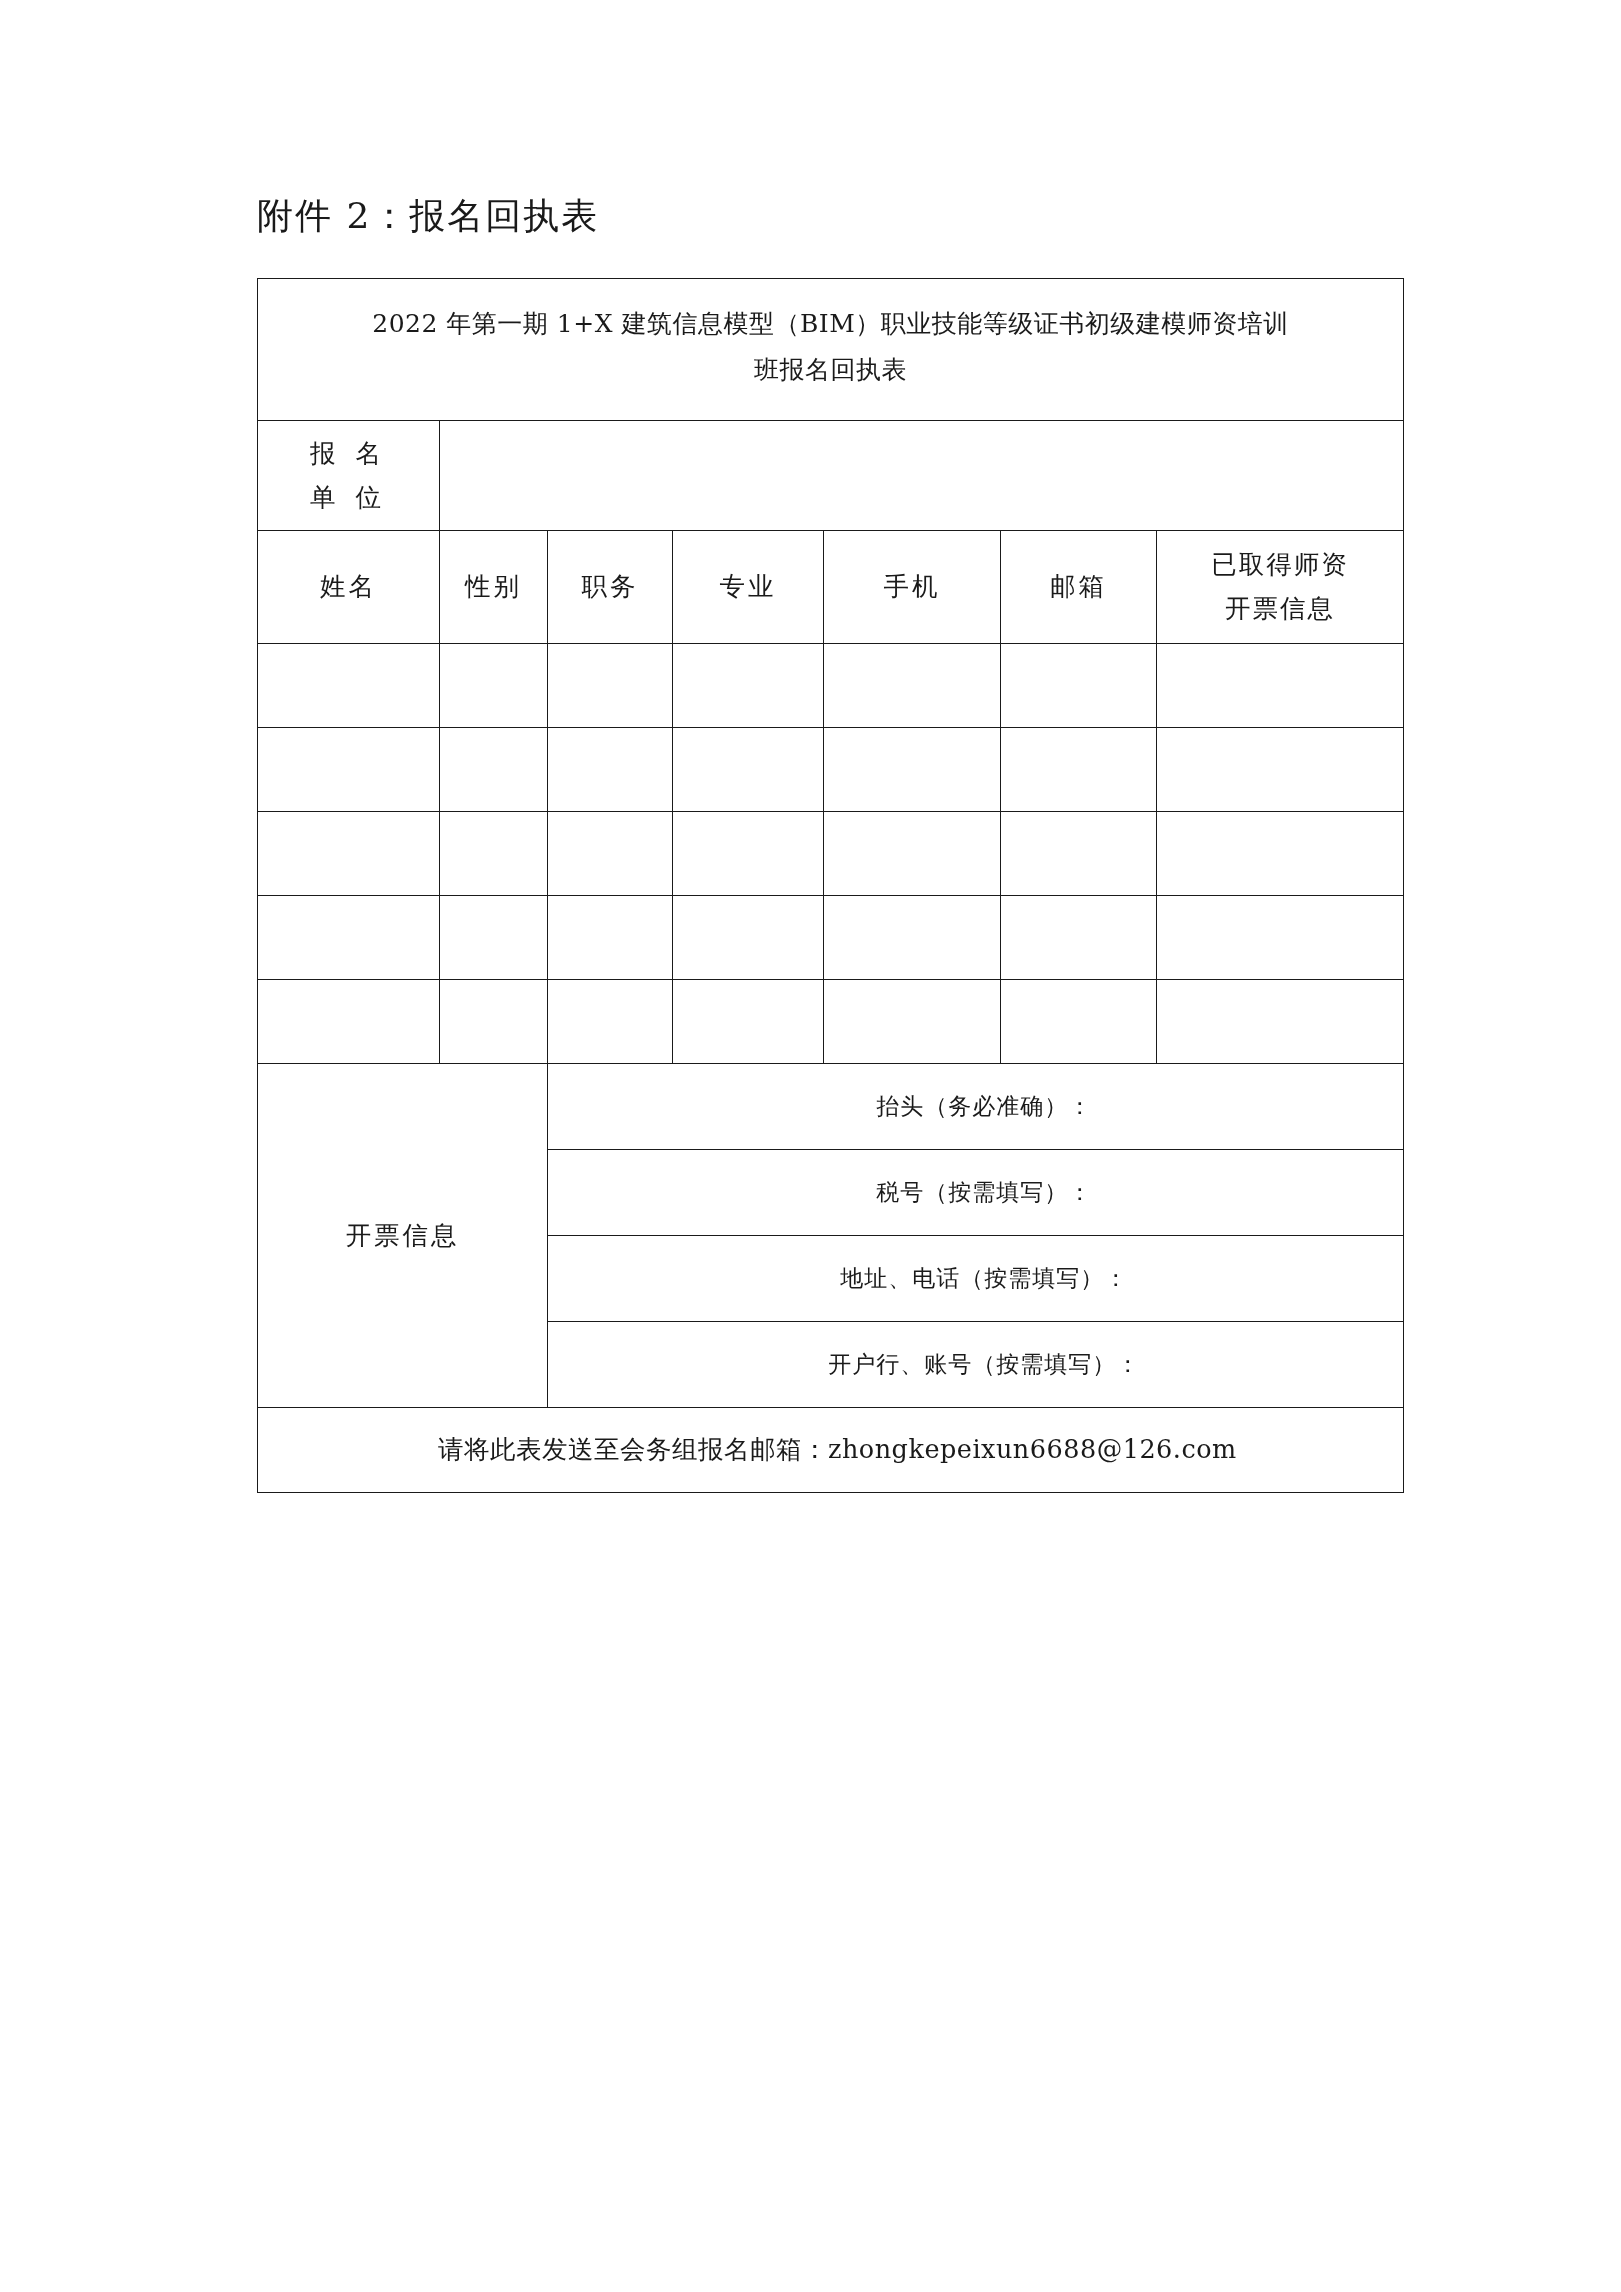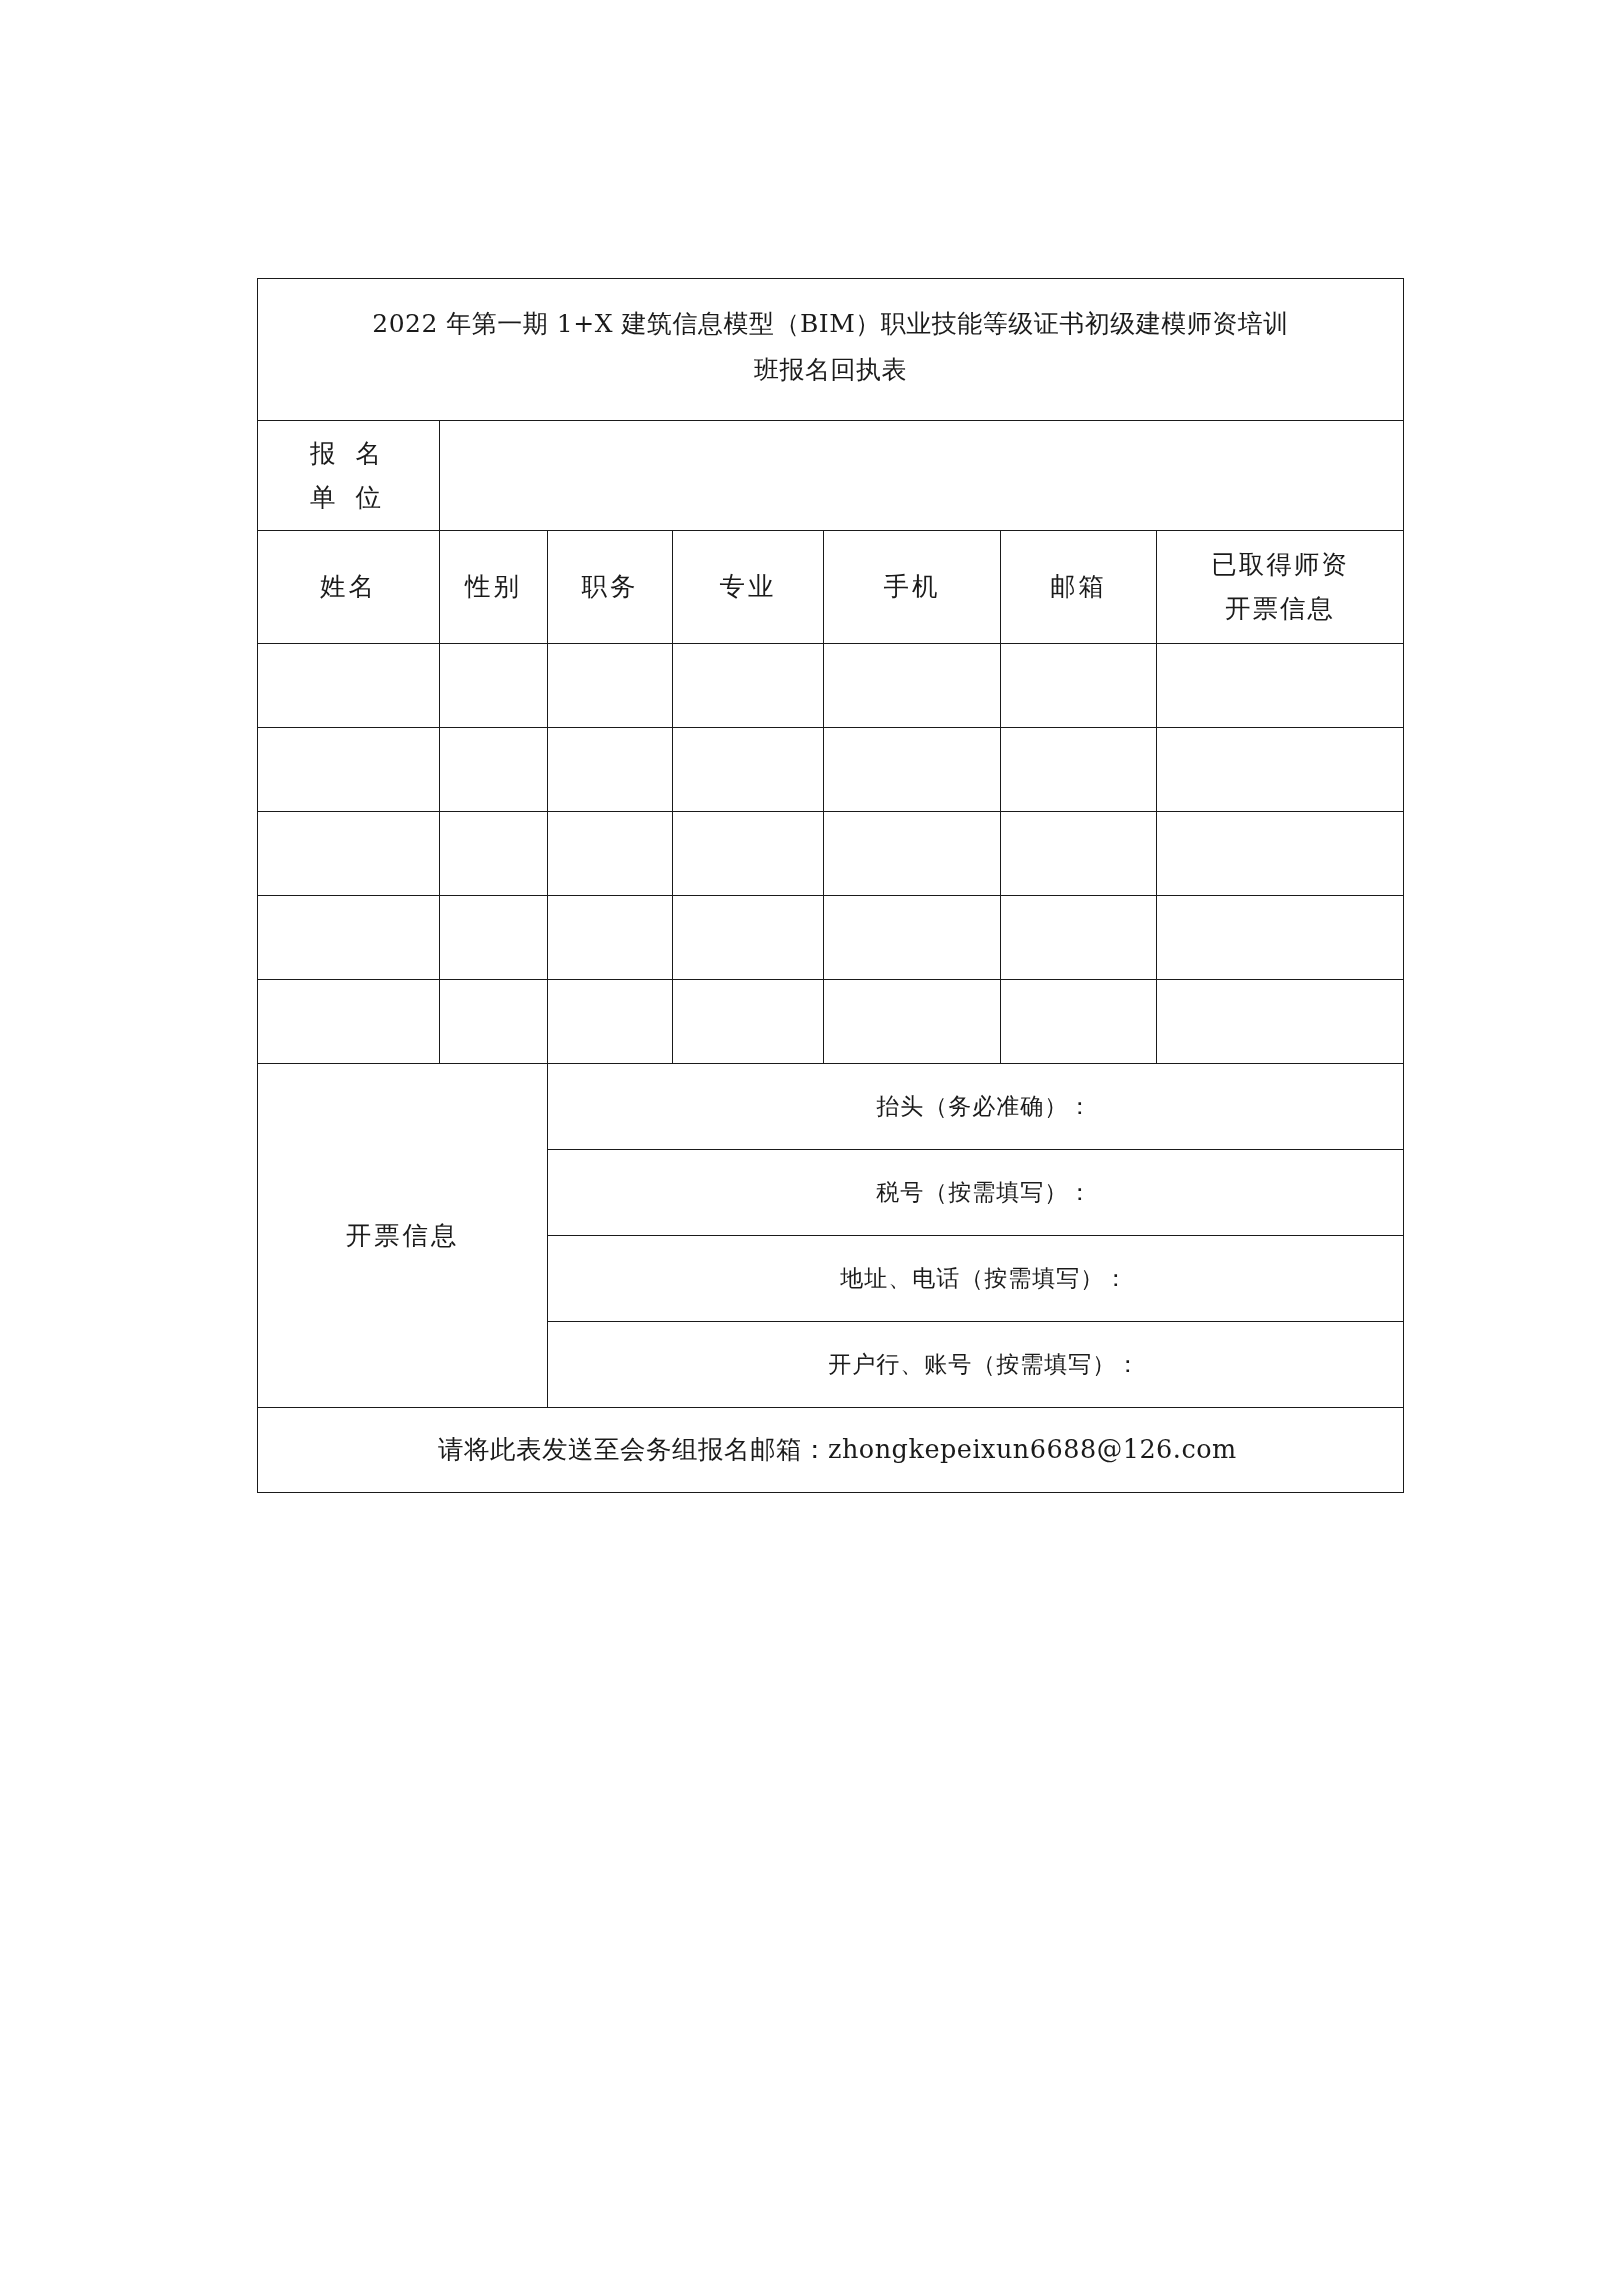--- a/index.html
+++ b/index.html
@@ -99,20 +99,21 @@
     font-size: 25.5px;
     letter-spacing: 0.5px;
     margin-top: 32px;
   }
 </style>
 </head>
 <body>
 
 <div class="page">
 
+  <div class="doc-heading">附件 2：报名回执表</div>
 
   <table class="form-table">
     <colgroup>
       <col style="width:182px">
       <col style="width:108px">
       <col style="width:125px">
       <col style="width:151px">
       <col style="width:177px">
       <col style="width:156px">
       <col style="width:247px">

